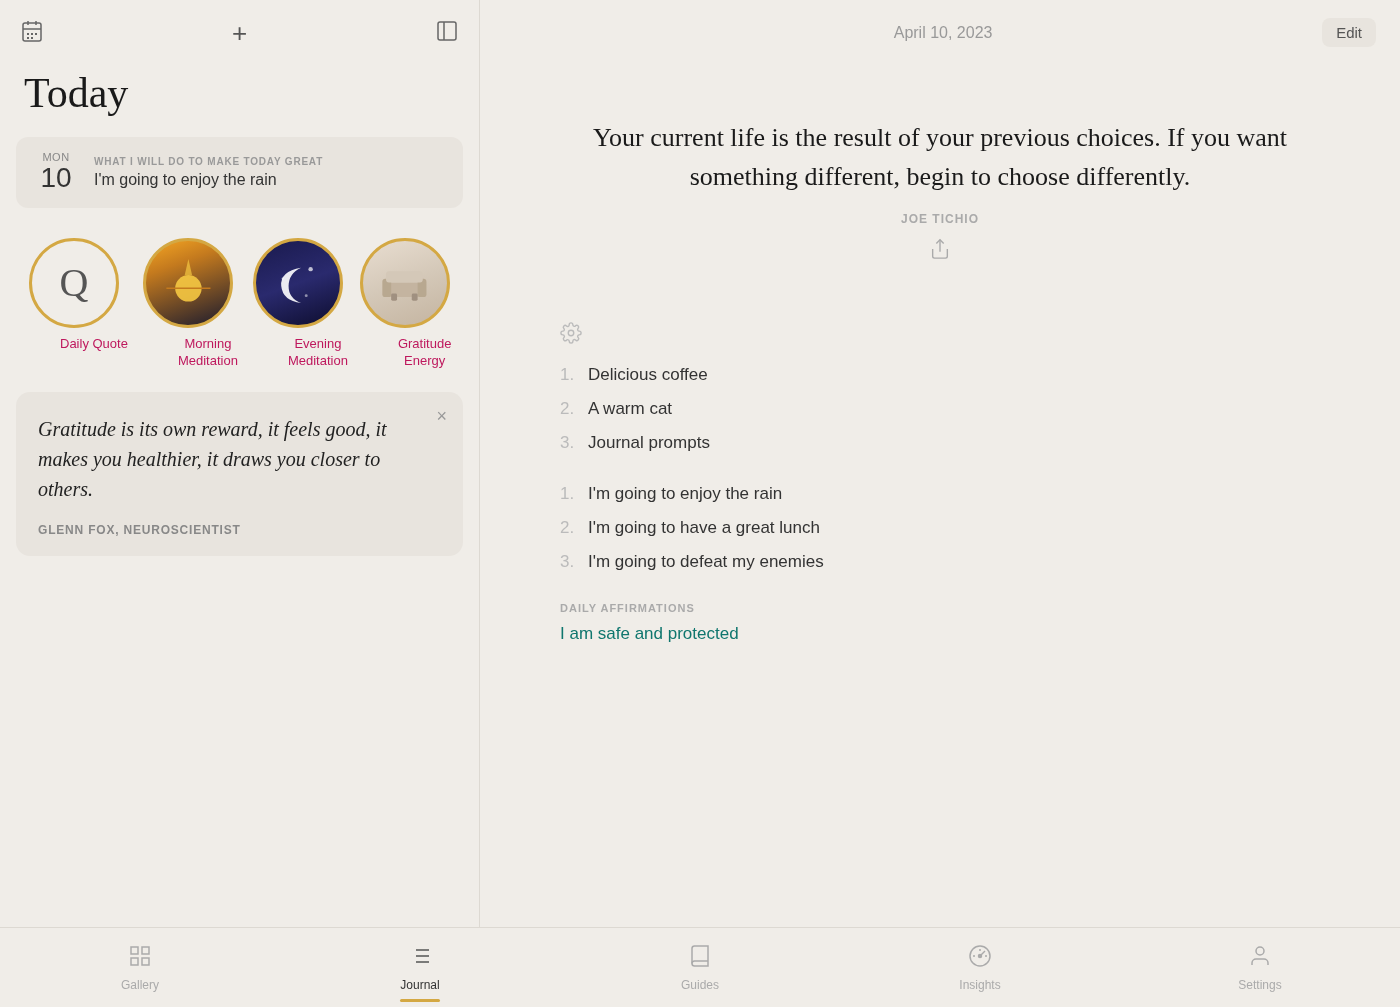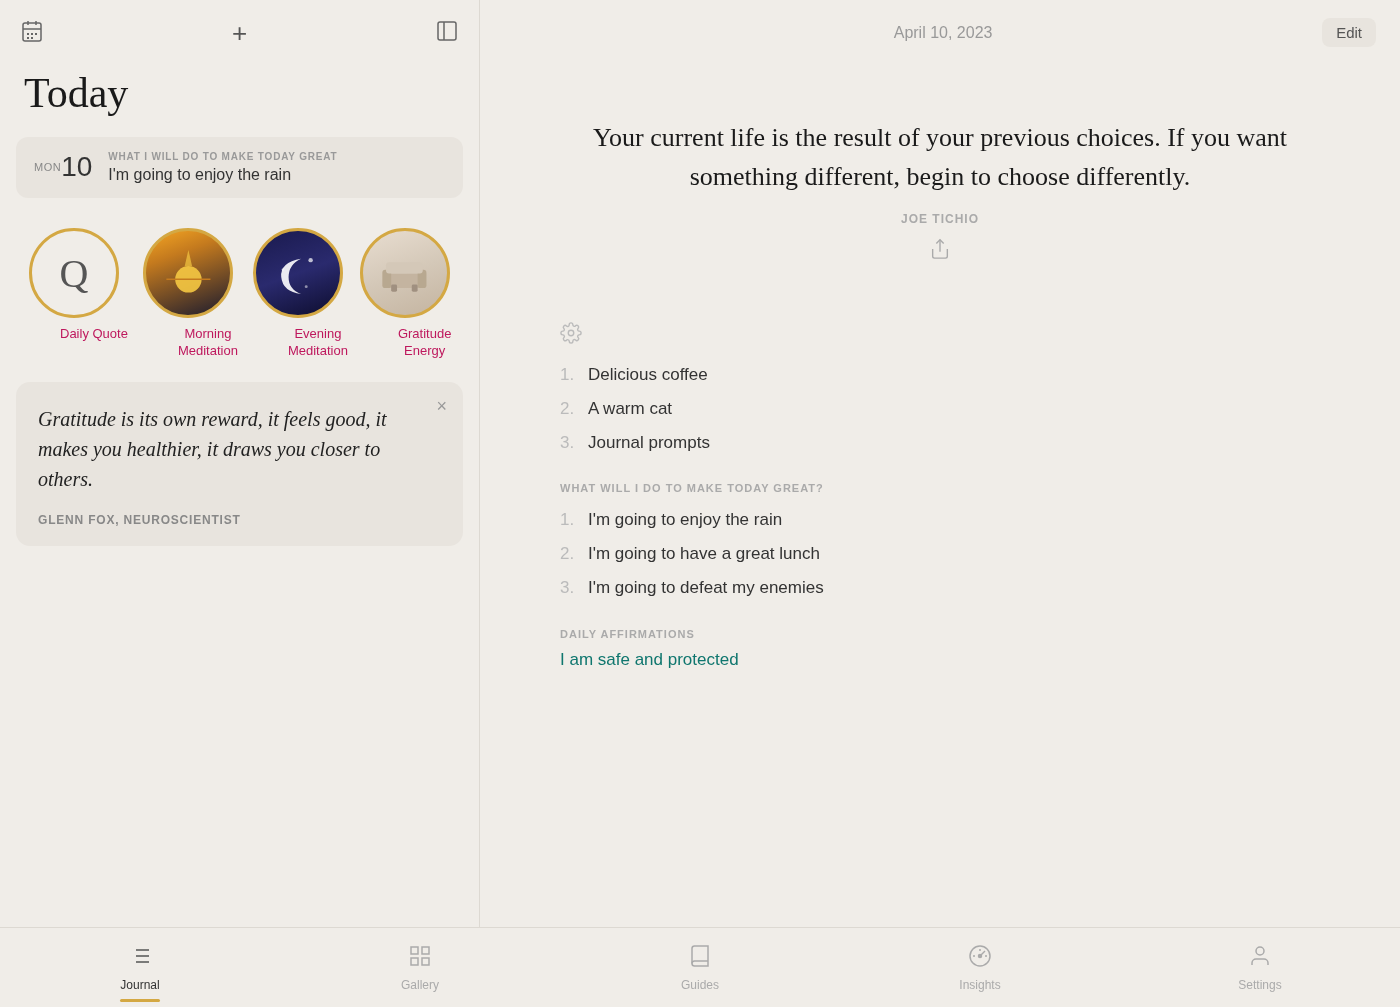--- a/index.html
+++ b/index.html
@@ -69,20 +69,21 @@
       background: #e8e4de;
       border-radius: 12px;
       padding: 14px 18px;
       display: flex;
       align-items: center;
       gap: 16px;
     }
 
     .date-box {
       display: flex;
+      flex-direction: column;
       align-items: center;
       min-width: 44px;
     }
 
     .date-day-label {
       font-size: 11px;
       color: #888;
       font-weight: 500;
       letter-spacing: 0.5px;
     }
@@ -526,21 +527,20 @@
               <span>A warm cat</span>
             </li>
           <li>
               <span class="num">3.</span>
               <span>Journal prompts</span>
             </li>
         </ol>
       </div>
 
       <div>
-        <div class="section-label">WHAT WILL I DO TO MAKE TODAY GREAT?</div>
         <ol class="numbered-list">
           <li>
               <span class="num">1.</span>
               <span>I'm going to enjoy the rain</span>
             </li>
           <li>
               <span class="num">2.</span>
               <span>I'm going to have a great lunch</span>
             </li>
           <li>
@@ -555,49 +555,49 @@
         <div class="affirmation-text">I am safe and protected</div>
       </div>
 
     </div>
   </div>
 
 </div>
 
 <div class="bottom-nav">
 
+  <div class="nav-item">
+    <span class="nav-icon">
+      <svg width="24" height="24" viewBox="0 0 24 24" fill="none" stroke="#aaa" stroke-width="1.5">
+        <rect x="3" y="3" width="7" height="7"></rect>
+        <rect x="14" y="3" width="7" height="7"></rect>
+        <rect x="3" y="14" width="7" height="7"></rect>
+        <rect x="14" y="14" width="7" height="7"></rect>
+      </svg>
+    </span>
+    <span class="nav-label">Gallery</span>
+  </div>
+
   <div class="nav-item active">
     <span class="nav-icon">
       <svg width="24" height="24" viewBox="0 0 24 24" fill="none" stroke="#555" stroke-width="1.5">
         <line x1="8" y1="6" x2="21" y2="6"></line>
         <line x1="8" y1="12" x2="21" y2="12"></line>
         <line x1="8" y1="18" x2="21" y2="18"></line>
         <line x1="3" y1="6" x2="3.01" y2="6"></line>
         <line x1="3" y1="12" x2="3.01" y2="12"></line>
         <line x1="3" y1="18" x2="3.01" y2="18"></line>
       </svg>
     </span>
     <span class="nav-label">Journal</span>
   </div>
 
   <div class="nav-item">
     <span class="nav-icon">
       <svg width="24" height="24" viewBox="0 0 24 24" fill="none" stroke="#aaa" stroke-width="1.5">
-        <rect x="3" y="3" width="7" height="7"></rect>
-        <rect x="14" y="3" width="7" height="7"></rect>
-        <rect x="3" y="14" width="7" height="7"></rect>
-        <rect x="14" y="14" width="7" height="7"></rect>
-      </svg>
-    </span>
-    <span class="nav-label">Gallery</span>
-  </div>
-
-  <div class="nav-item">
-    <span class="nav-icon">
-      <svg width="24" height="24" viewBox="0 0 24 24" fill="none" stroke="#aaa" stroke-width="1.5">
         <path d="M4 19.5A2.5 2.5 0 0 1 6.5 17H20"></path>
         <path d="M6.5 2H20v20H6.5A2.5 2.5 0 0 1 4 19.5v-15A2.5 2.5 0 0 1 6.5 2z"></path>
       </svg>
     </span>
     <span class="nav-label">Guides</span>
   </div>
 
   <div class="nav-item">
     <span class="nav-icon">
       <svg width="24" height="24" viewBox="0 0 24 24" fill="none" stroke="#aaa" stroke-width="1.5">

